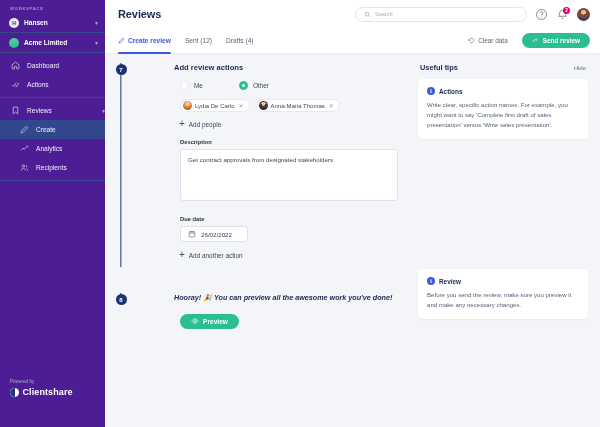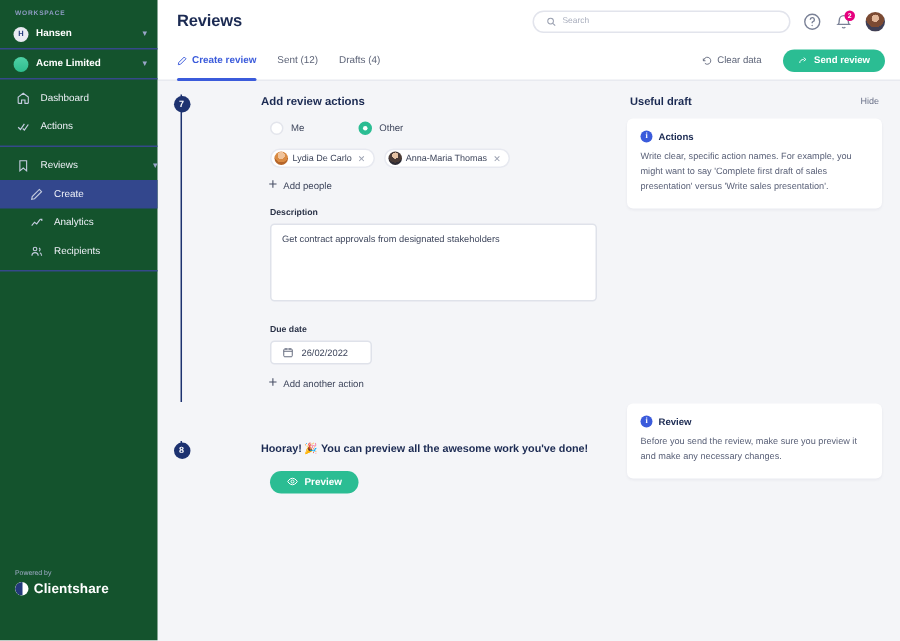--- a/index.html
+++ b/index.html
@@ -7,21 +7,21 @@
     width: 600px; height: 427px;
     font-family: "Liberation Sans", sans-serif;
     background: #f4f5f8;
     overflow: hidden;
   }
   .app { display: flex; width: 600px; height: 427px; }
 
   
   .sidebar {
     width: 105px; height: 427px;
-    background: #14532d;
+    background: #4c1d95;
     display: flex; flex-direction: column;
     flex: 0 0 105px;
     position: relative;
   }
   .ws-label {
     font-size: 4.4px; letter-spacing: .55px; color: #8f9cc4;
     padding: 6px 0 2px 10px; font-weight: 700; text-transform: uppercase;
   }
   .ws-row {
     display: flex; align-items: center; gap: 5px;
@@ -199,21 +199,21 @@
     border: 1px solid #dfe2ea; border-radius: 3px; background: #fff;
     display: flex; align-items: center; gap: 5px; padding: 0 7px;
   }
   .cal-ico { width: 8px; height: 8px; color: #5d6478; flex: 0 0 8px; }
   .cal-ico svg { display:block; width:8px; height:8px; }
   .date-val { font-size: 6.2px; color: #3e465c; }
 
   .add-action { display: flex; align-items: center; gap: 4px; margin: 9px 0 0 5px; }
 
   .step8 { margin-top: 34px; }
-  .hooray { font-size: 7.2px; font-weight: 700; color: #1b2a52; margin-bottom: 9px; }
+  .hooray { font-size: 7.2px; font-weight: 700; color: #1b2a52; margin-bottom: 9px; font-style: italic; }
   .preview-btn {
     display: inline-flex; align-items: center; justify-content: center; gap: 4px;
     background: #2bbd93; color: #fff; border-radius: 9px;
     height: 15px; padding: 0 11px; font-size: 6.6px; font-weight: 700;
     border: 0; margin-left: 6px; font-family: "Liberation Sans", sans-serif;
   }
   .eye-ico { width: 8px; height: 8px; flex: 0 0 8px; }
   .eye-ico svg { display:block; width:8px; height:8px; }
 
   
@@ -484,21 +484,21 @@
                   </svg>
               </span>
               <span>Preview</span>
             </button>
           </div>
         </section>
       </div>
 
       <aside class="col-right">
         <div class="tips-head">
-          <span class="tips-title">Useful draft</span>
+          <span class="tips-title">Useful tips</span>
           <span class="hide-link">Hide</span>
         </div>
 
         <div class="tip-card">
           <div class="tip-head">
             <span class="tip-ico">i</span>
             <span class="tip-name">Actions</span>
           </div>
           <div class="tip-body">Write clear, specific action names. For example, you might want to say 'Complete first draft of sales presentation' versus 'Write sales presentation'.</div>
         </div>

